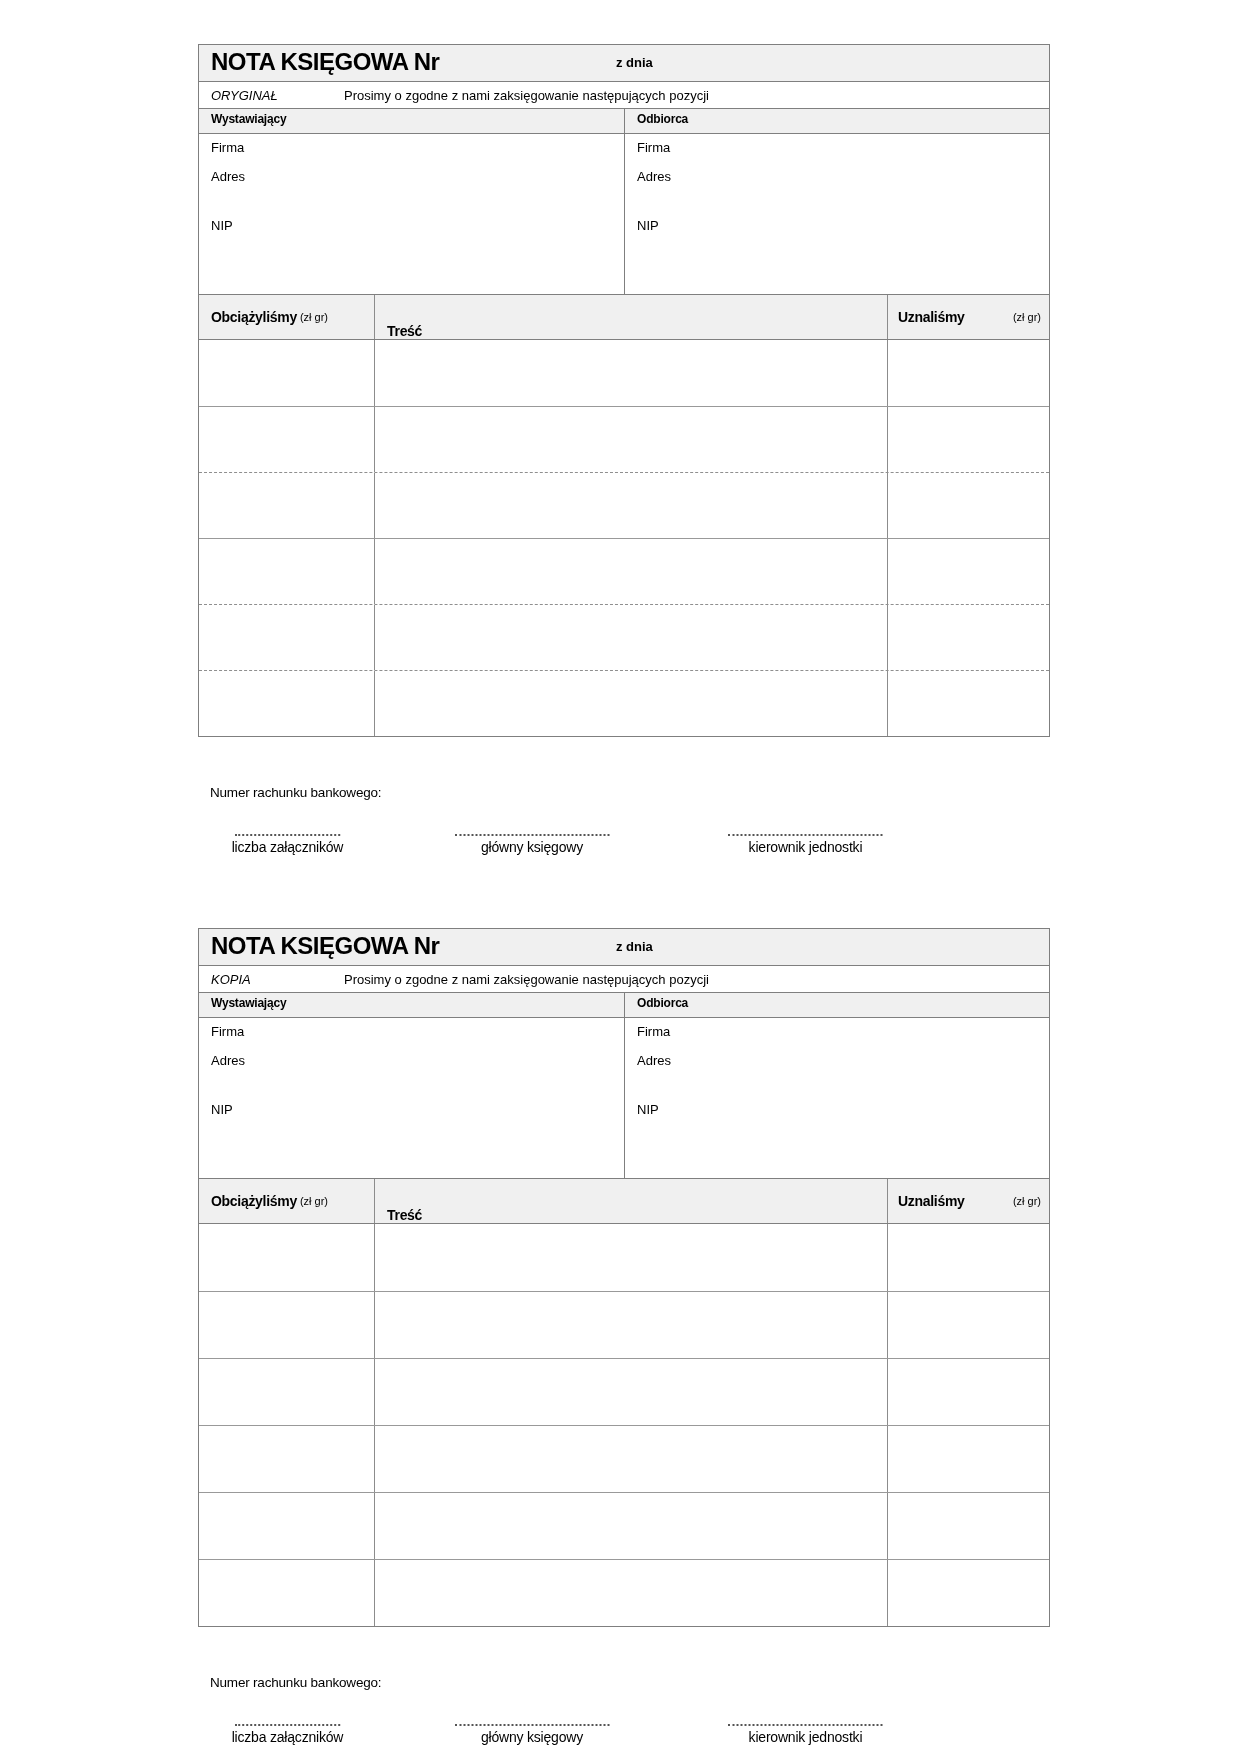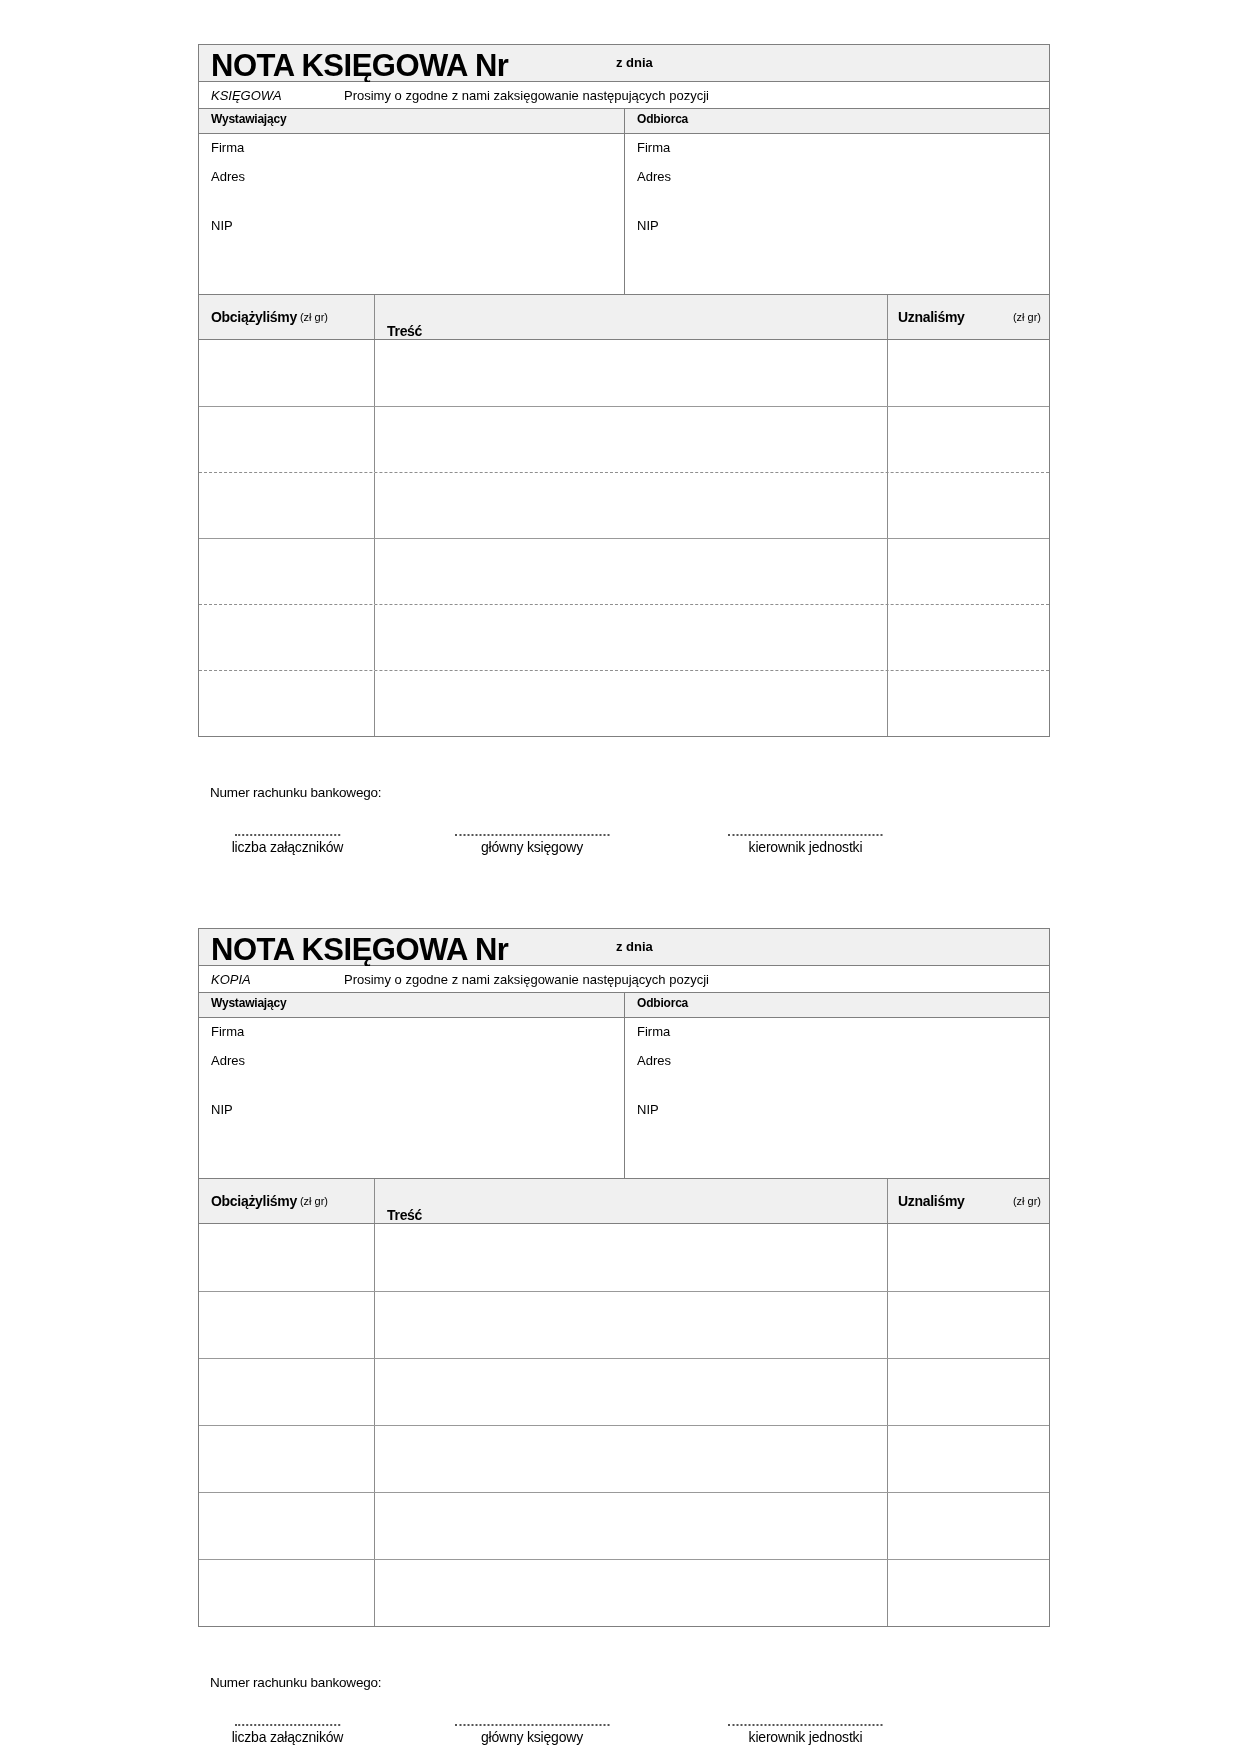--- a/index.html
+++ b/index.html
@@ -15,21 +15,21 @@
   .form.kopia { top: 928px; }
 
   .form-box { border: 1px solid #7f7f7f; background: #fff; }
 
   .title-row {
     height: 37px; background: #f0f0f0;
     border-bottom: 1px solid #7f7f7f; position: relative;
   }
   .title {
     position: absolute; left: 12px; top: 3px;
-    font-size: 31px; font-weight: bold; letter-spacing: -0.5px; white-space: nowrap;
+    font-size: 24px; font-weight: bold; letter-spacing: -0.5px; white-space: nowrap;
   }
   .nr-blank { position: absolute; left: 268px; top: 4px; width: 140px; height: 28px; }
   .date-label {
     position: absolute; left: 417px; top: 10px;
     font-size: 13px; font-weight: bold; white-space: nowrap;
   }
   .date-blank { position: absolute; left: 485px; top: 4px; width: 350px; height: 28px; }
 
   .subtitle-row {
     height: 27px; border-bottom: 1px solid #7f7f7f;
@@ -88,21 +88,21 @@
   <div class="form-box">
 
     <div class="title-row">
       <span class="title">NOTA KSIĘGOWA Nr</span>
       <span class="nr-blank"></span>
       <span class="date-label">z dnia</span>
       <span class="date-blank"></span>
     </div>
 
     <div class="subtitle-row">
-      <span class="copy-type">KSIĘGOWA</span>
+      <span class="copy-type">ORYGINAŁ</span>
       <span class="instruction">Prosimy o zgodne z nami zaksięgowanie następujących pozycji</span>
     </div>
 
     <div class="parties-header">
       <div class="ph-cell">Wystawiający</div>
       <div class="ph-cell right">Odbiorca</div>
     </div>
 
     <div class="parties-body">
       <div class="pb-cell">

